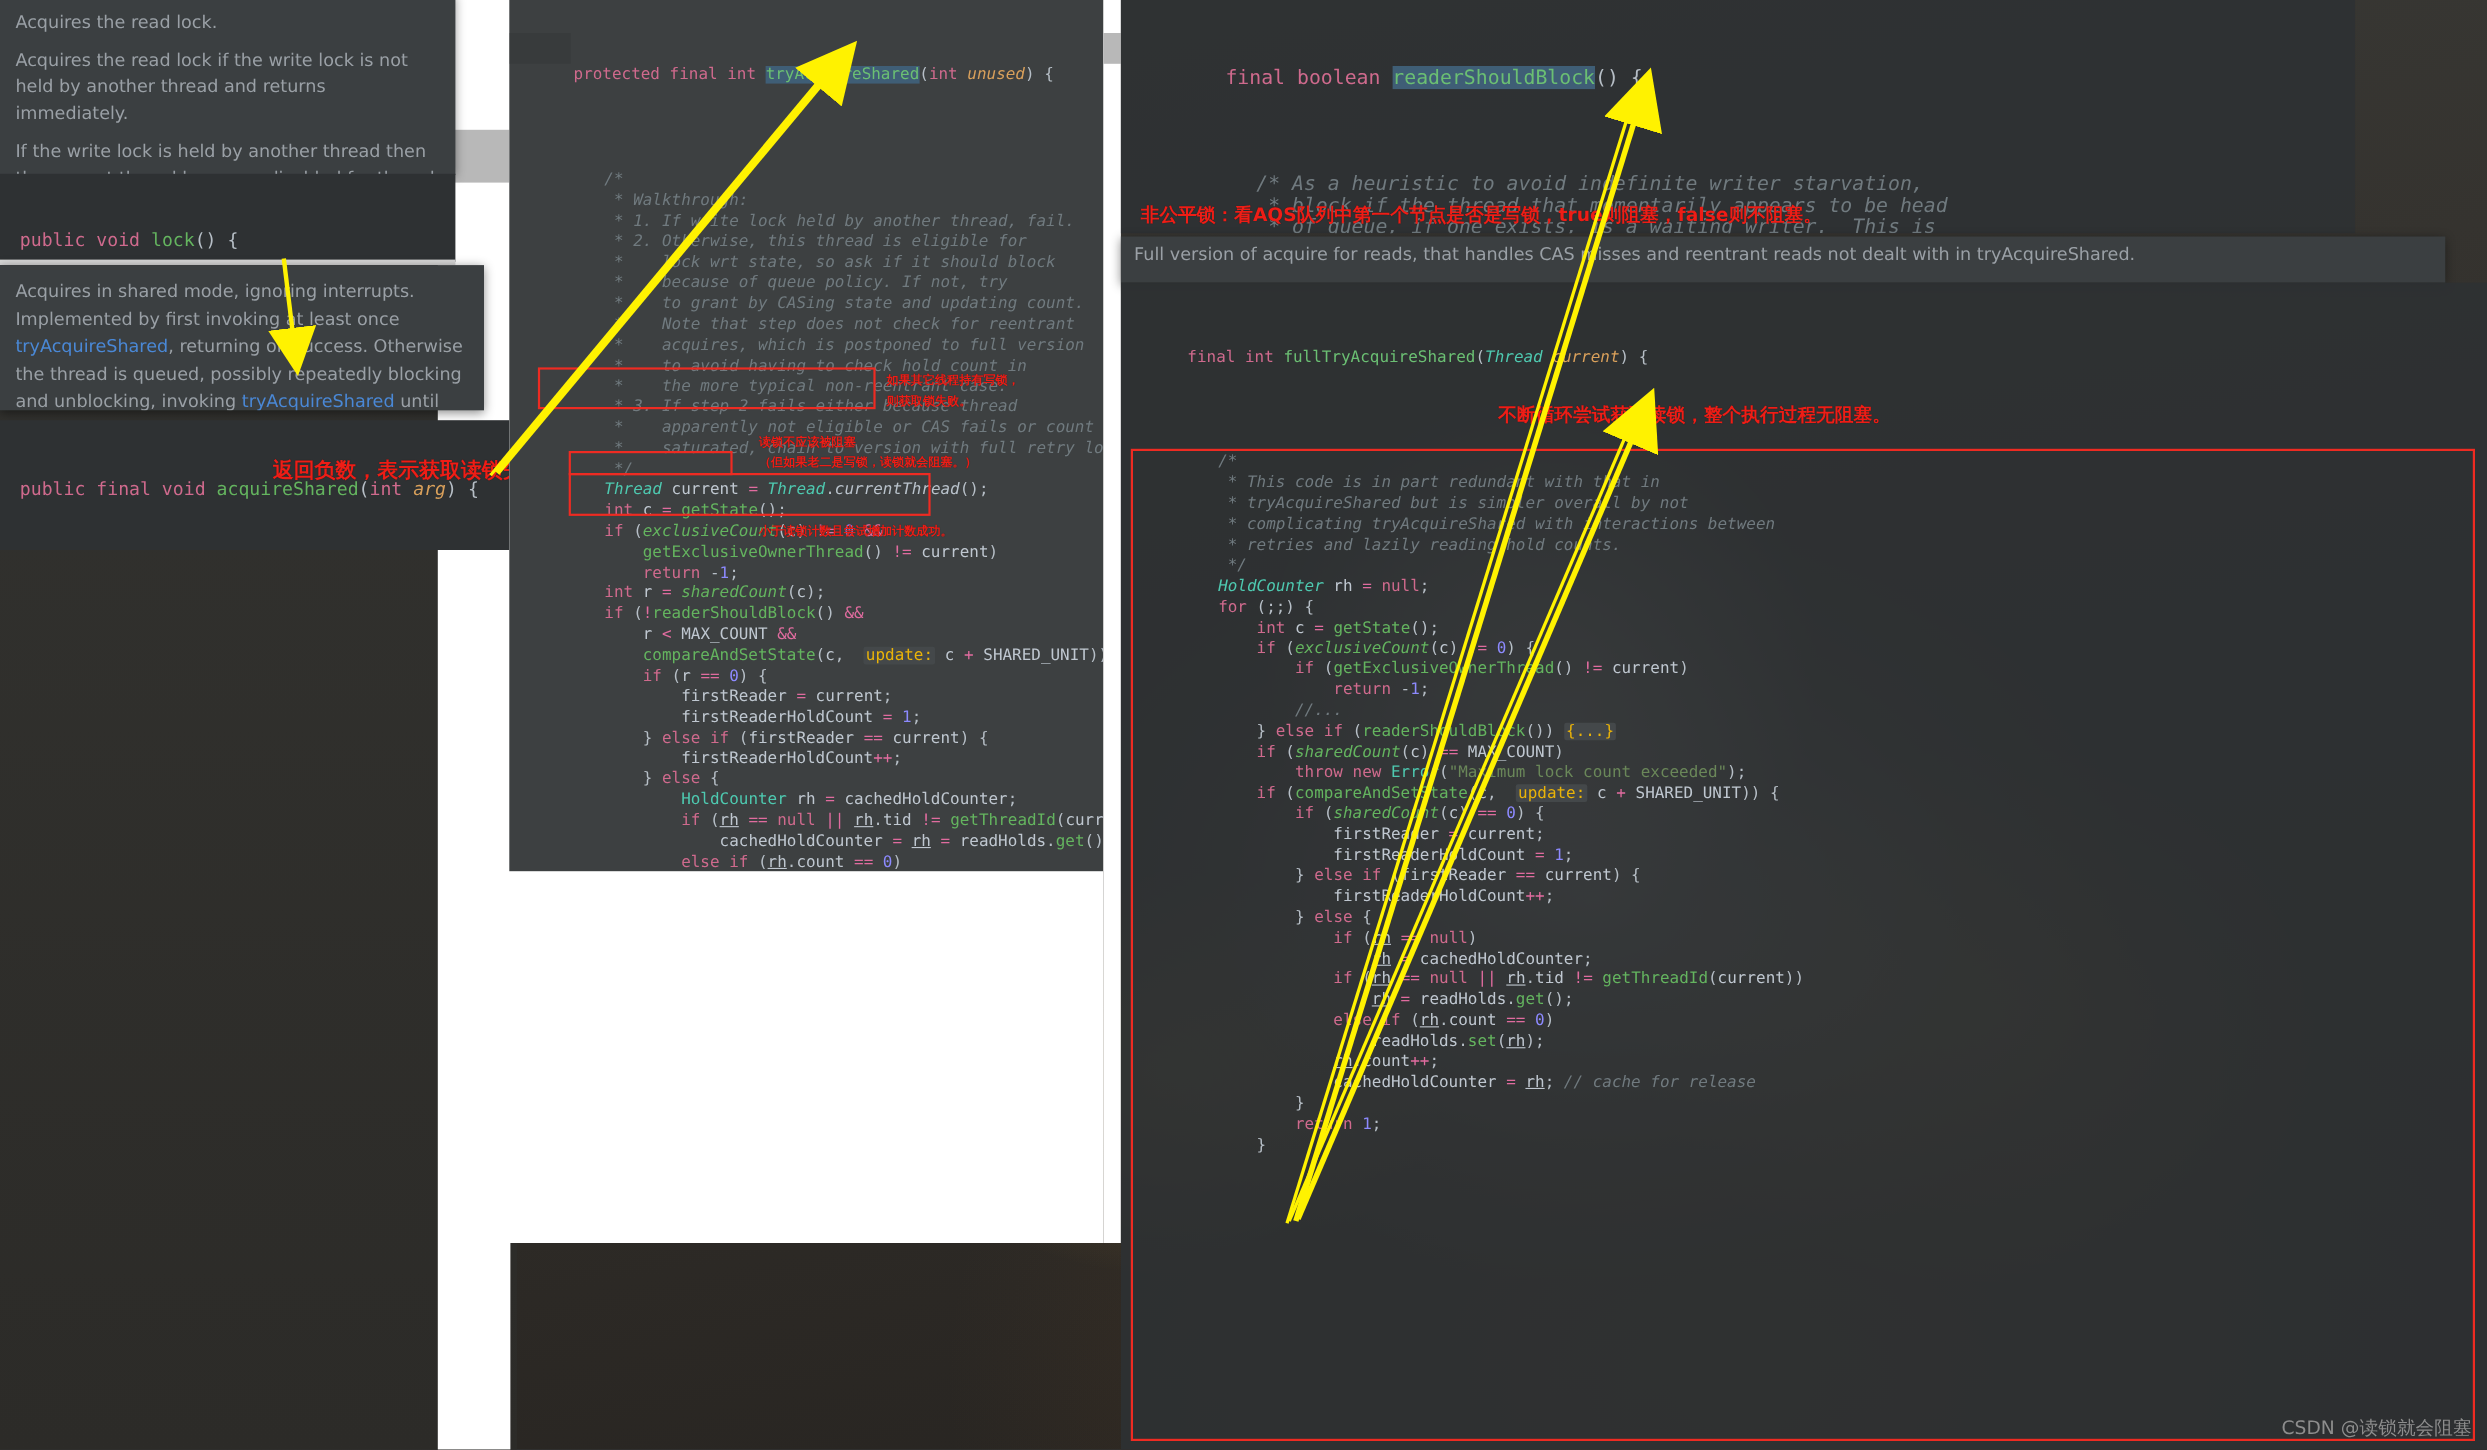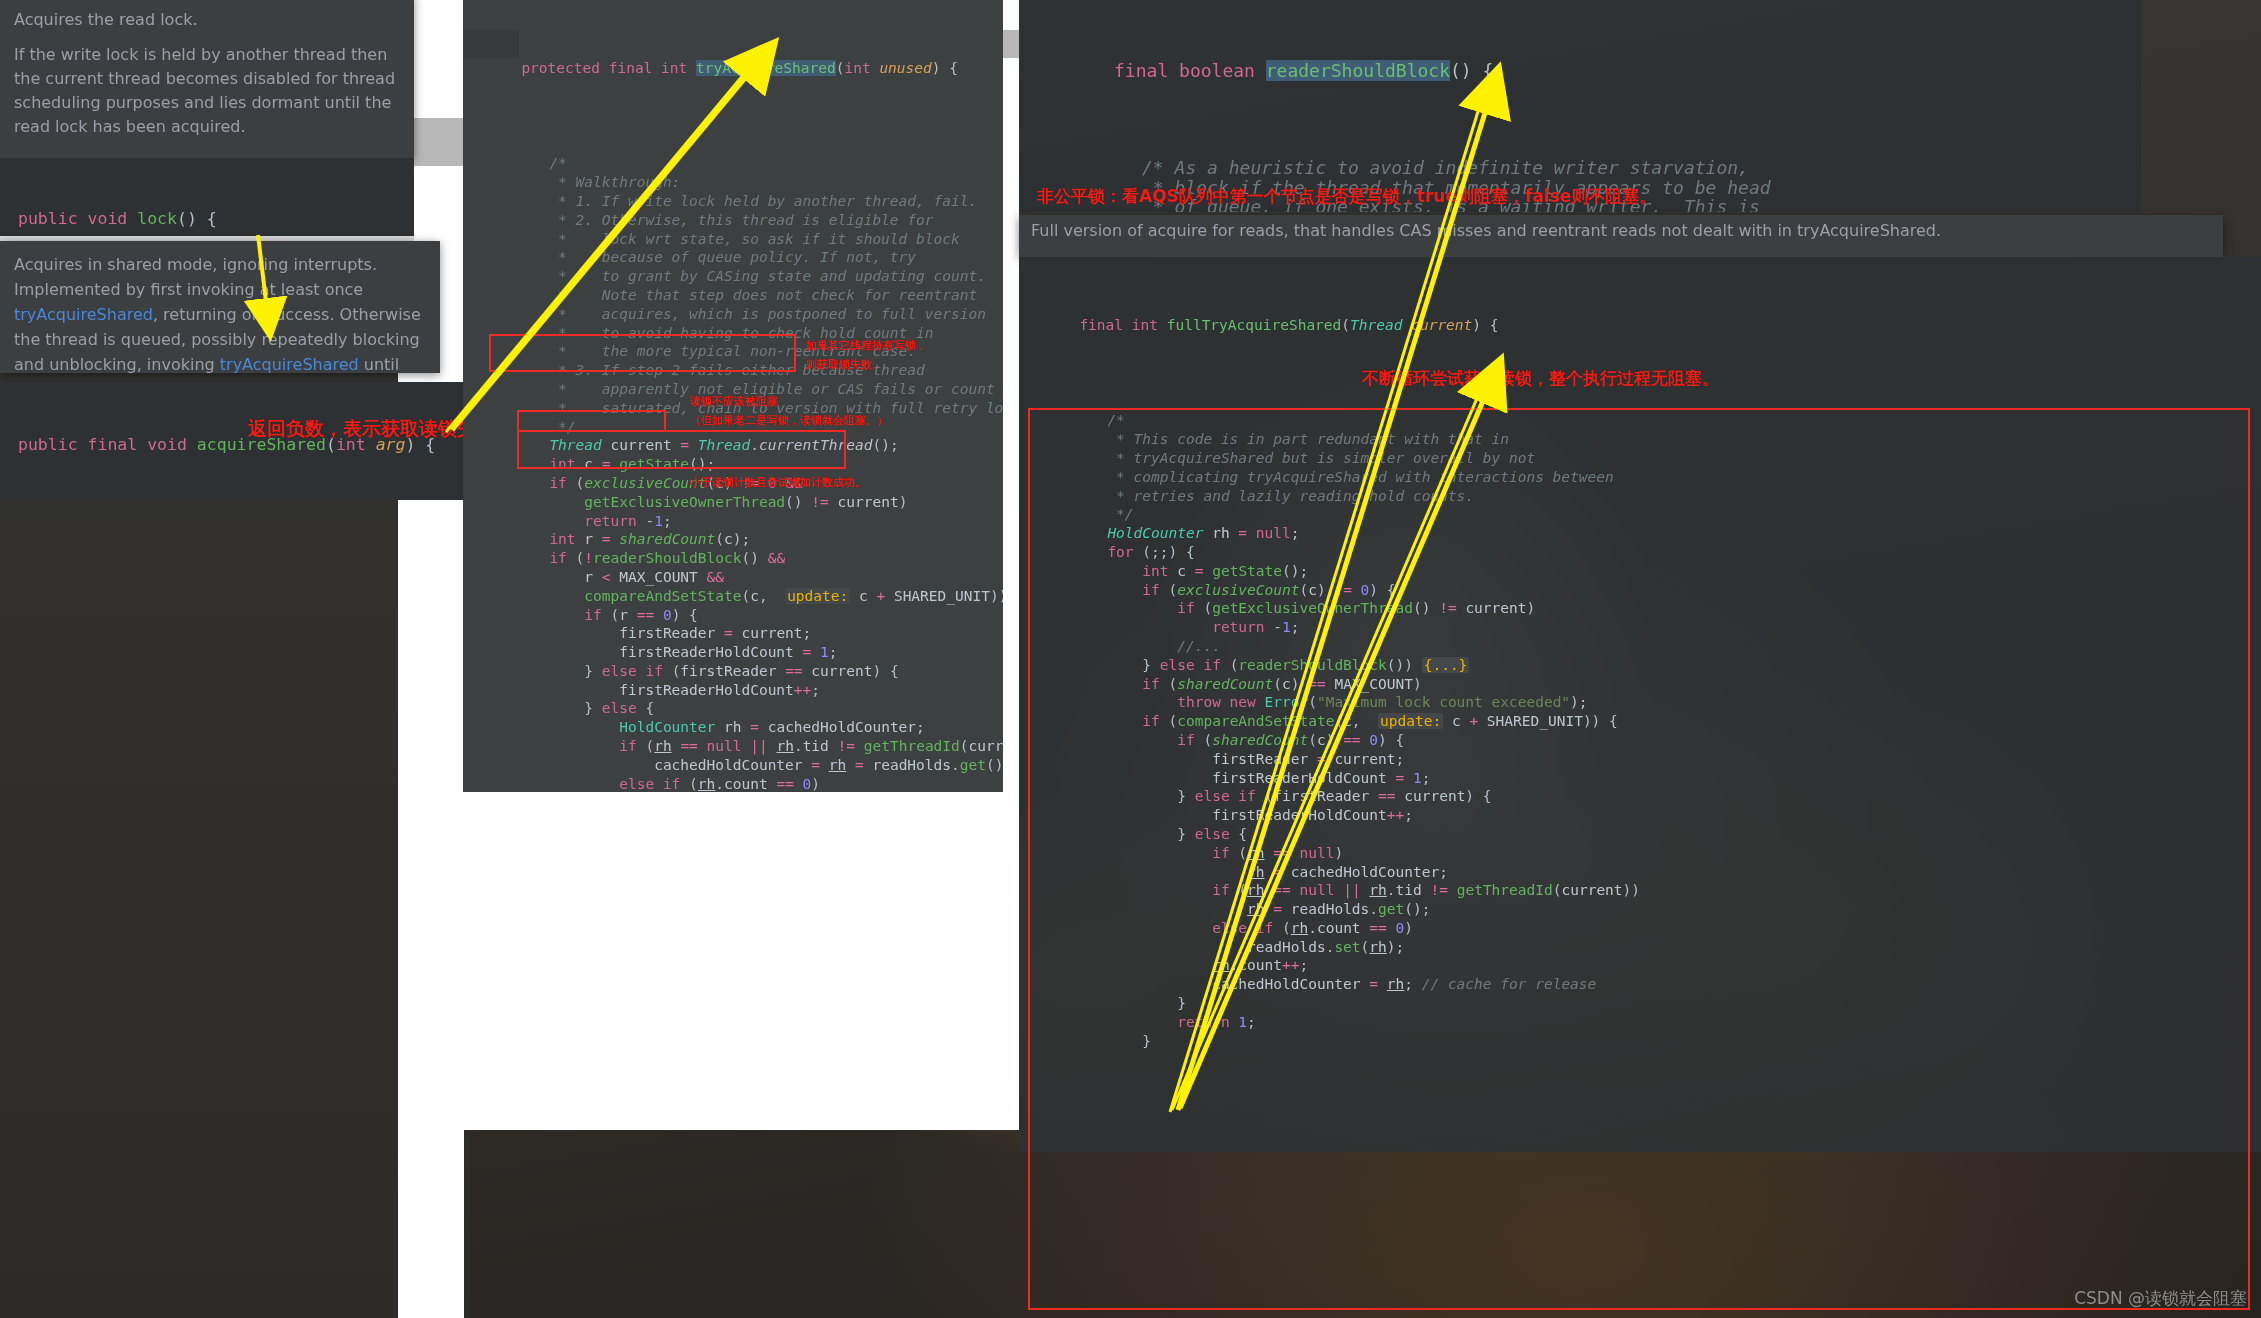--- a/index.html
+++ b/index.html
@@ -118,20 +118,21 @@
 <div id="root">
 
   <div class="bg"></div>
   <div class="bg-dark-left"></div>
   <div class="bg-white-strip">
     <div class="seg" style="top:118px;height:48px;"></div>
   </div>
 
   <div class="panel tooltip" style="left:0px; top:-6px; width:414px; height:165px; padding-top:14px;">
     <p>Acquires the read lock.</p>
+    <p>Acquires the read lock if the write lock is not held by another thread and returns immediately.</p>
     <p>If the write lock is held by another thread then the current thread becomes disabled for thread scheduling purposes and lies dormant until the read lock has been acquired.</p>
   </div>
 
   <div class="panel code" style="left:0px; top:158px; width:414px; height:80px; font-size:16.5px; line-height:21px; background:#2e3133;">
     <span class="ln"><span class="kw">public</span> <span class="kw">void</span> <span class="mth">lock</span><span class="op">() {</span></span>
     
     
   </div>
   <div style="position:absolute;left:0;top:236px;width:414px;height:5px;background:#d8d8d8;"></div>
 
@@ -228,21 +229,21 @@
       
     </div>
     
   </div>
   <div class="note" style="left:1037px; top:186px; font-size:17px;">非公平锁：看AQS队列中第一个节点是否是写锁，true则阻塞，false则不阻塞。</div>
 
   <div class="panel tooltip" style="left:1019px; top:215px; width:1204px; height:42px; padding:5px 12px; font-size:16px; line-height:22px; background:#3b3f41;">
     <p>Full version of acquire for reads, that handles CAS misses and reentrant reads not dealt with in tryAcquireShared.</p>
   </div>
 
-  <div class="panel" style="left:1019px; top:257px; width:1242px; height:895px; background:rgba(46,49,51,0.90); font-size:14.5px; line-height:18.8px;">
+  <div class="panel" style="left:1019px; top:257px; width:1242px; height:1061px; background:rgba(46,49,51,0.90); font-size:14.5px; line-height:18.8px;">
     <div style="padding:3px 0 0 8px;">
       <span class="ln"><span class="kw">final</span> <span class="kw">int</span> <span class="fn">fullTryAcquireShared</span><span class="op">(</span><span class="typ" style="font-style:italic">Thread</span> <span class="par">current</span><span class="op">) {</span></span>
     </div>
     <div style="padding-left:36px;padding-top:1px;">
       <span class="ln cmt">/*</span>
       <span class="ln cmt"> * This code is in part redundant with that in</span>
       <span class="ln cmt"> * tryAcquireShared but is simpler overall by not</span>
       <span class="ln cmt"> * complicating tryAcquireShared with interactions between</span>
       <span class="ln cmt"> * retries and lazily reading hold counts.</span>
       <span class="ln cmt"> */</span>

